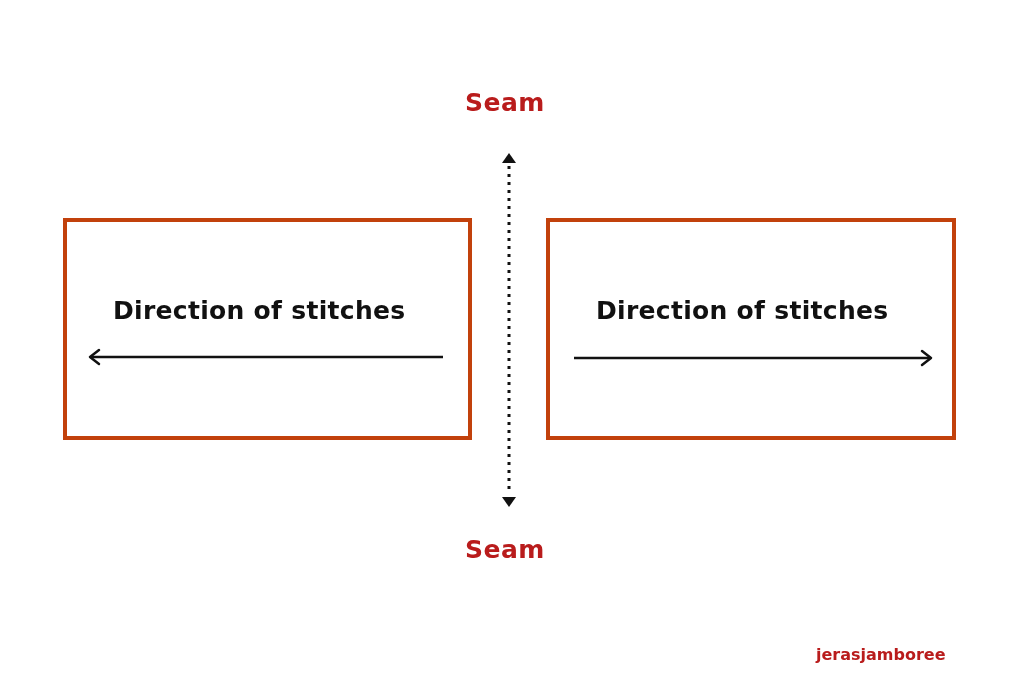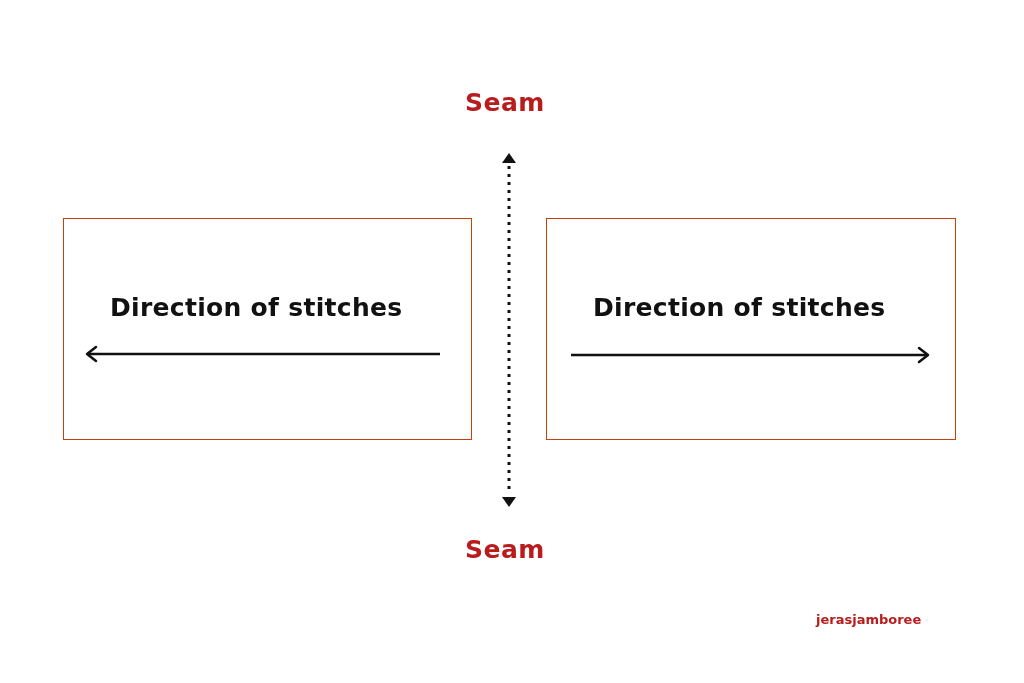--- a/index.html
+++ b/index.html
@@ -8,32 +8,32 @@
       font-family: "DejaVu Sans", sans-serif; color: #111111;
     }
     .label {
       position: absolute; font-weight: bold; color: #b91c1c;
       white-space: nowrap;
     }
     .seam-top { left: 465px; top: 88px; font-size: 25px; letter-spacing: 0.5px; }
     .seam-bottom { left: 465px; top: 535px; font-size: 25px; letter-spacing: 0.5px; }
     .panel {
       position: absolute; box-sizing: border-box;
-      border: 1px solid #c2410c; background: #ffffff;
+      border: 4px solid #c2410c; background: #ffffff;
     }
     .panel-left { left: 63px; top: 218px; width: 409px; height: 222px; }
     .panel-right { left: 546px; top: 218px; width: 410px; height: 222px; }
     .panel-title {
       position: absolute; font-size: 25px; font-weight: bold;
       white-space: nowrap; letter-spacing: 0.3px;
     }
     .panel-left .panel-title { left: 46px; top: 74px; }
     .panel-right .panel-title { left: 46px; top: 74px; }
     .arrow-svg { position: absolute; left: 0; top: 0; }
-    .watermark { left: 816px; top: 612px; font-size: 13px; }
+    .watermark { left: 816px; top: 645px; font-size: 16px; }
   </style>
 </head>
 <body>
 
 <div>
 
   <div class="label seam-top">Seam</div>
 
   <svg class="arrow-svg" width="1024" height="683">
     <g>

